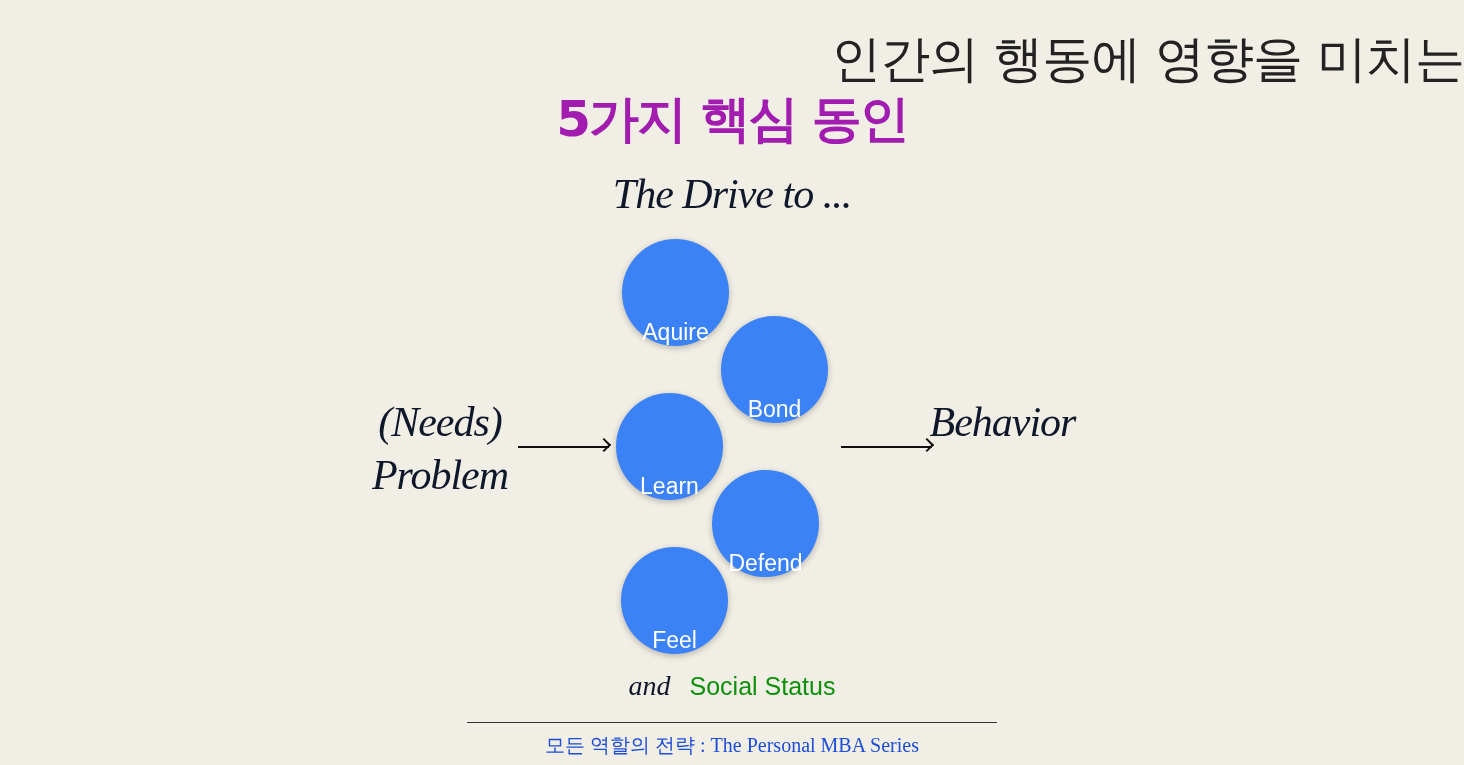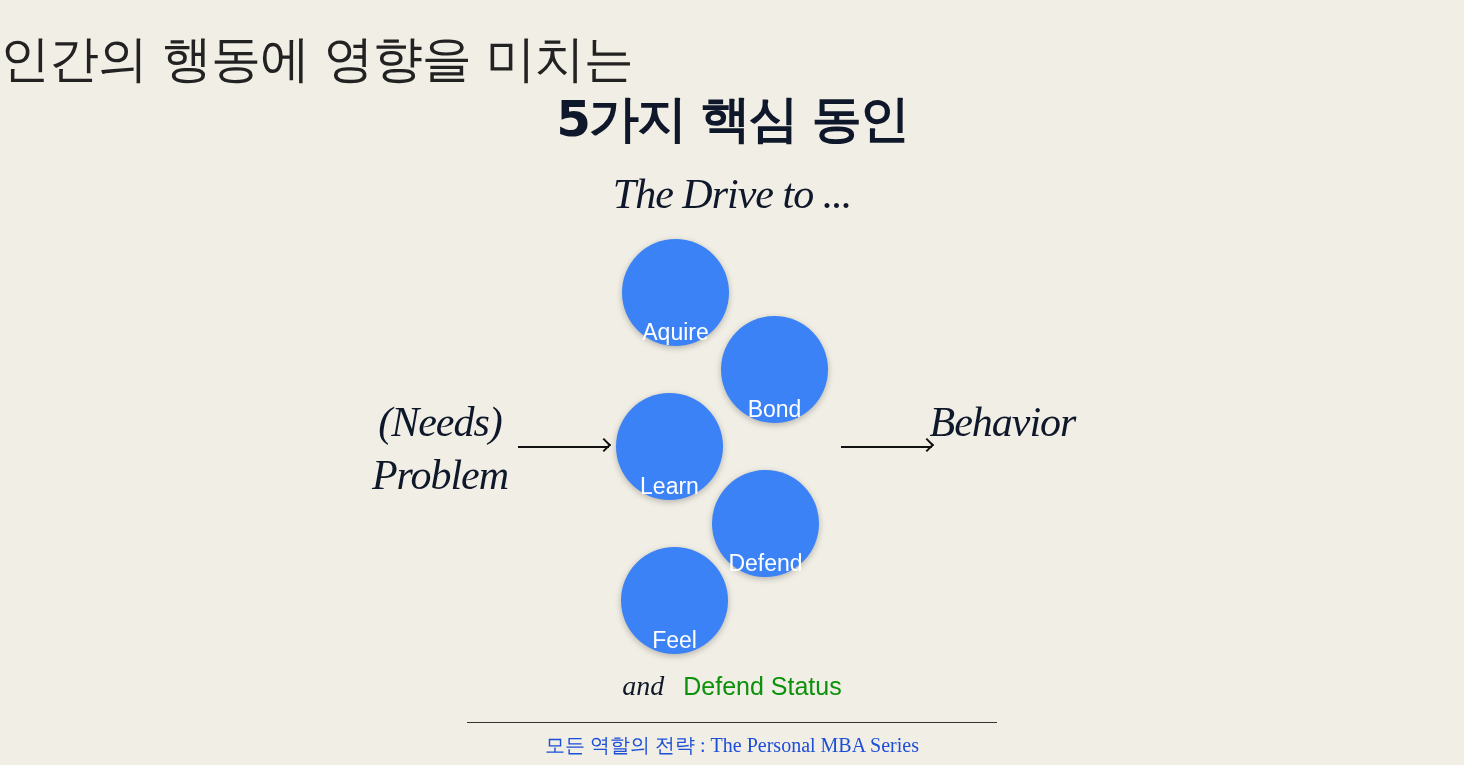--- a/index.html
+++ b/index.html
@@ -3,27 +3,27 @@
 <meta charset="utf-8">
 <style>
   html, body { margin: 0; padding: 0; }
   body {
     width: 1464px; height: 765px; overflow: hidden; position: relative;
     background: #f1eee5;
     font-family: "Liberation Sans", "DejaVu Sans", sans-serif;
     color: #222;
   }
   .title1 {
-    position: absolute; left: 0; width: 1464px; top: 26px; text-align: left;
+    position: absolute; left: 0; width: 1464px; top: 26px; text-align: right;
     font-size: 50px; font-weight: 400; color: #222; letter-spacing: -1px;
     font-family: "DejaVu Sans", sans-serif;
   }
   .title2 {
     position: absolute; left: 0; width: 1464px; top: 86px; text-align: center;
-    font-size: 50px; font-weight: 700; color: #0f172a; letter-spacing: -2px;
+    font-size: 50px; font-weight: 700; color: #a21caf; letter-spacing: -2px;
     font-family: "DejaVu Sans", sans-serif;
   }
   .serif-italic {
     font-family: "Liberation Serif", "DejaVu Serif", serif; font-style: italic; color: #0f172a;
   }
   .drive {
     position: absolute; left: 0; width: 1464px; top: 170px; text-align: center;
     font-size: 42px; letter-spacing: -1px;
   }
   .side {
@@ -90,17 +90,17 @@
     <span>Feel</span>
   </div>
 
 <div class="arrow arrow2"></div>
 <div class="side behavior serif-italic">
   <div>Behavior</div>
 </div>
 
 <div class="and-line">
   <span class="and serif-italic">and</span>
-  <span class="social">Defend Status</span>
+  <span class="social">Social Status</span>
 </div>
 
 <div class="rule"></div>
 <div class="footer">모든 역할의 전략 : The Personal MBA Series</div>
 
 </body></html>

